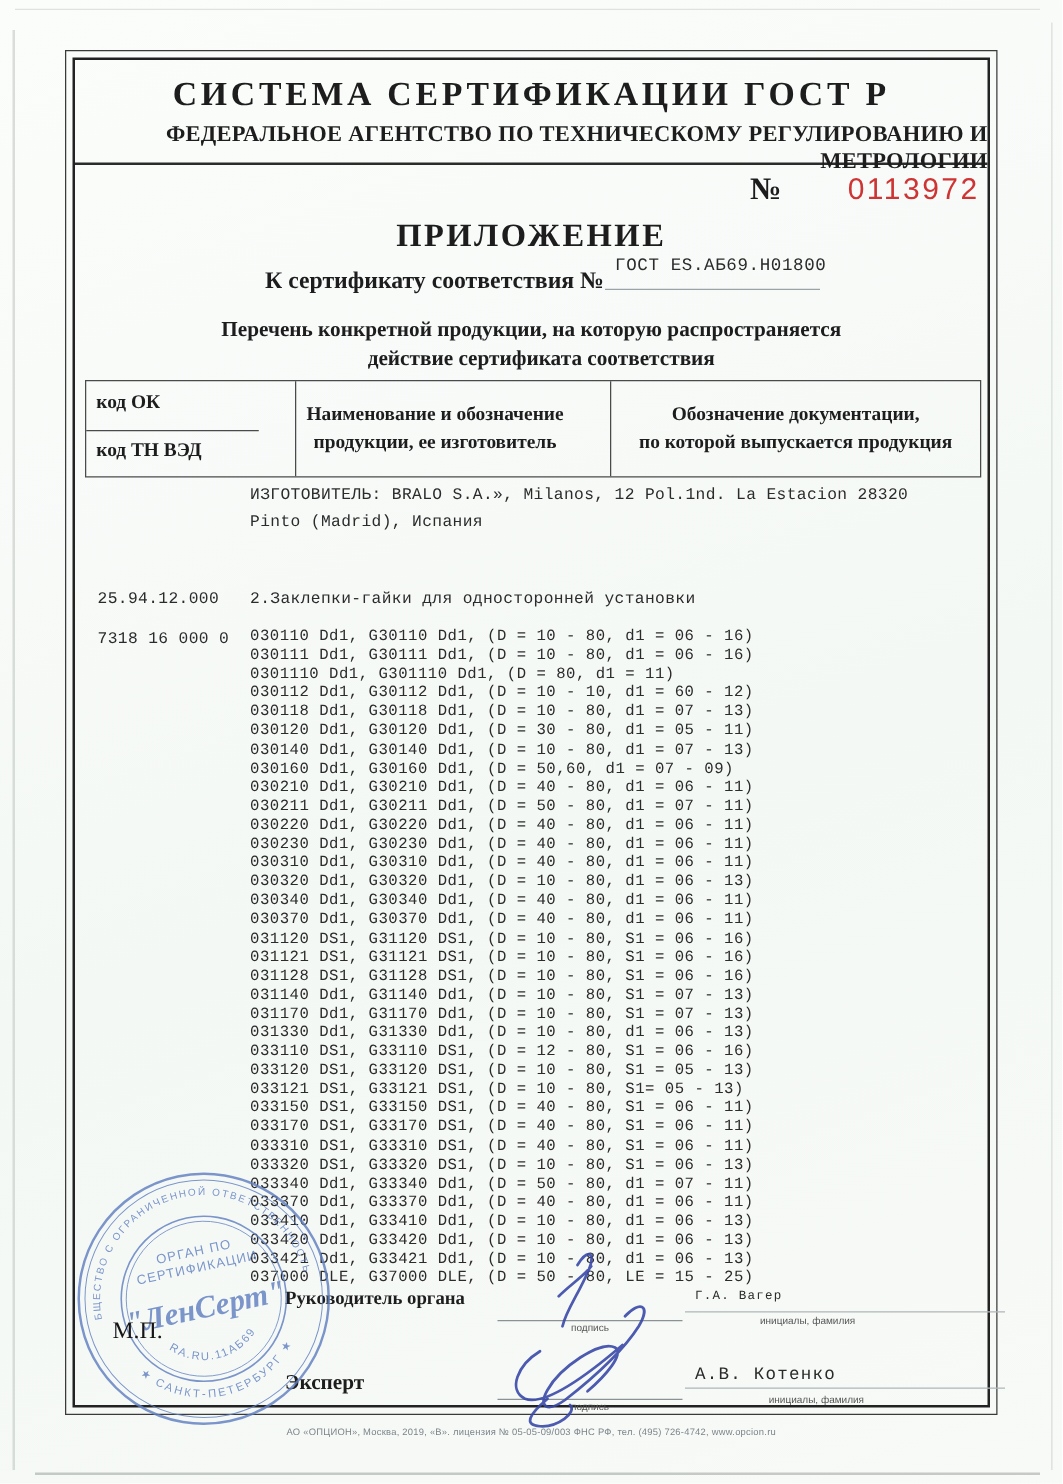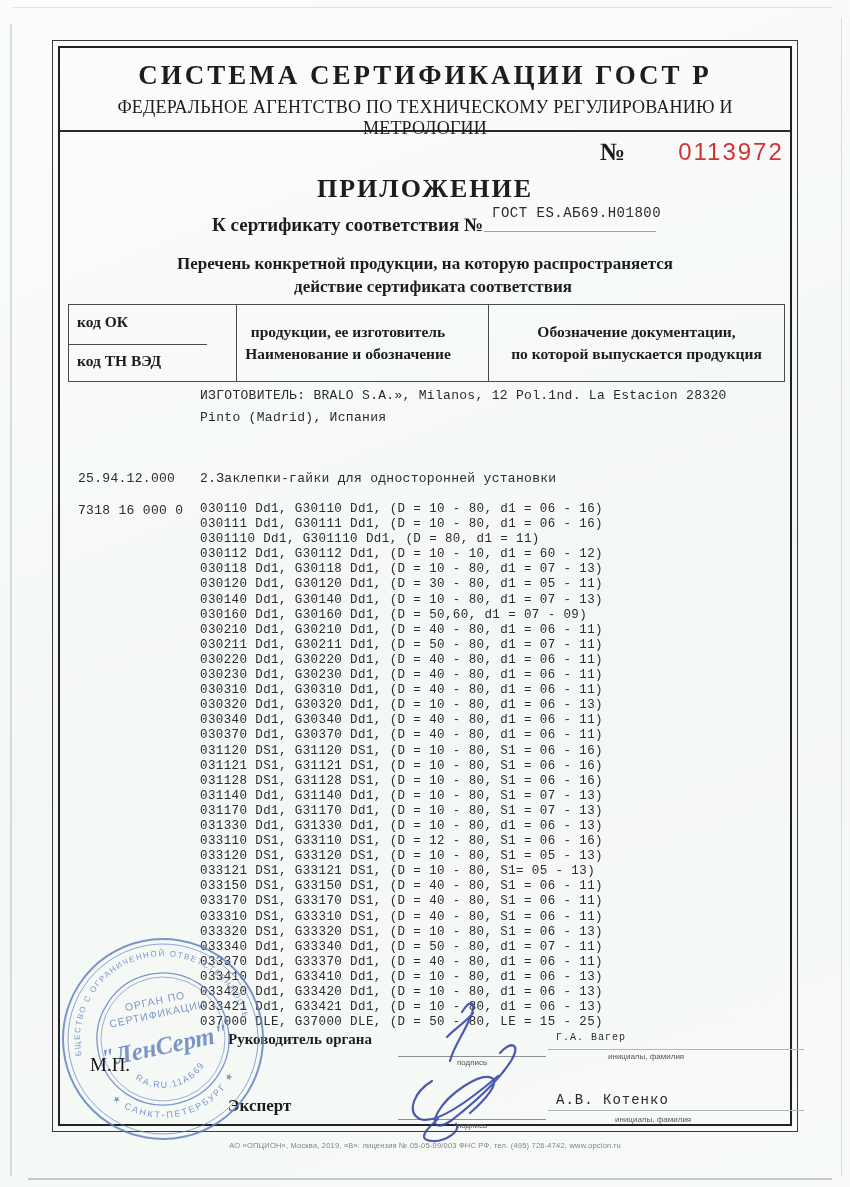--- a/index.html
+++ b/index.html
@@ -14,22 +14,22 @@
   .scan-bottom{ position:absolute; left:28px; top:1178px; width:804px; height:2px; background:#b9bdb9; opacity:.8; }
   .scan-top   { position:absolute; left:12px; top:7px; width:820px; height:1px; background:#dfe3df; }
   .scan-right { position:absolute; left:841px; top:18px; width:1px; height:1158px; background:#d9ddd9; }
 
   .frame-outer { position:absolute; left:52px; top:40px; width:746px; height:1092px; border:1px solid #3a3a3a; }
   .frame-inner { position:absolute; left:58px; top:46px; width:734px; height:1080px; border:2px solid #222; }
   .header-divider { position:absolute; left:60px; top:130px; width:730px; height:2px; background:#2b2b2b; }
 
   .title1 { position:absolute; left:60px; top:60px; width:730px; text-align:center;
             font-size:27px; font-weight:bold; letter-spacing:3px; }
-  .title2 { position:absolute; left:60px; top:97px; width:730px; text-align:center;
-            font-size:18px; font-weight:normal; letter-spacing:0.2px; }
+  .title2 { position:absolute; left:60px; top:97px; width:730px; text-align:right;
+            font-size:18px; font-weight:bold; letter-spacing:0.2px; }
 
   .form-number { position:absolute; left:600px; top:138px; display:flex; align-items:baseline; gap:9px; }
   .form-number .no  { font-size:25px; font-weight:bold; color:#1c1c1c; }
   .form-number .val { font-family:Liberation Sans, sans-serif; font-size:24px; color:#cf3434; letter-spacing:2px;margin-left:44px; }
 
   .appendix-title { position:absolute; left:60px; top:174px; width:730px; text-align:center;
                     font-size:26px; font-weight:bold; letter-spacing:2px; }
 
   .cert-label { position:absolute; left:212px; top:214px; font-size:19px; font-weight:600; }
   .cert-value { position:absolute; left:492px; top:205px; font-family:"Liberation Mono", monospace;
@@ -108,22 +108,22 @@
   <div class="purpose1">Перечень конкретной продукции,  на которую распространяется</div>
   <div class="purpose2">действие сертификата соответствия</div>
 
   <div class="spec-table">
     <div class="c1">
       <span class="cell-a">код ОК</span>
       <span class="split"></span>
       <span class="cell-b">код ТН ВЭД</span>
     </div>
     <div class="c2">
+      <span>Наименование и обозначение</span>
       <span>продукции, ее изготовитель</span>
-      <span>Наименование и обозначение</span>
     </div>
     <div class="c3">
       <span>Обозначение документации,</span>
       <span>по которой выпускается продукция</span>
     </div>
   </div>
 
   <div class="manuf1 mono">ИЗГОТОВИТЕЛЬ: BRALO S.A.», Milanos, 12 Pol.1nd. La Estacion 28320</div>
   <div class="manuf2 mono">Pinto (Madrid), Испания</div>
 

